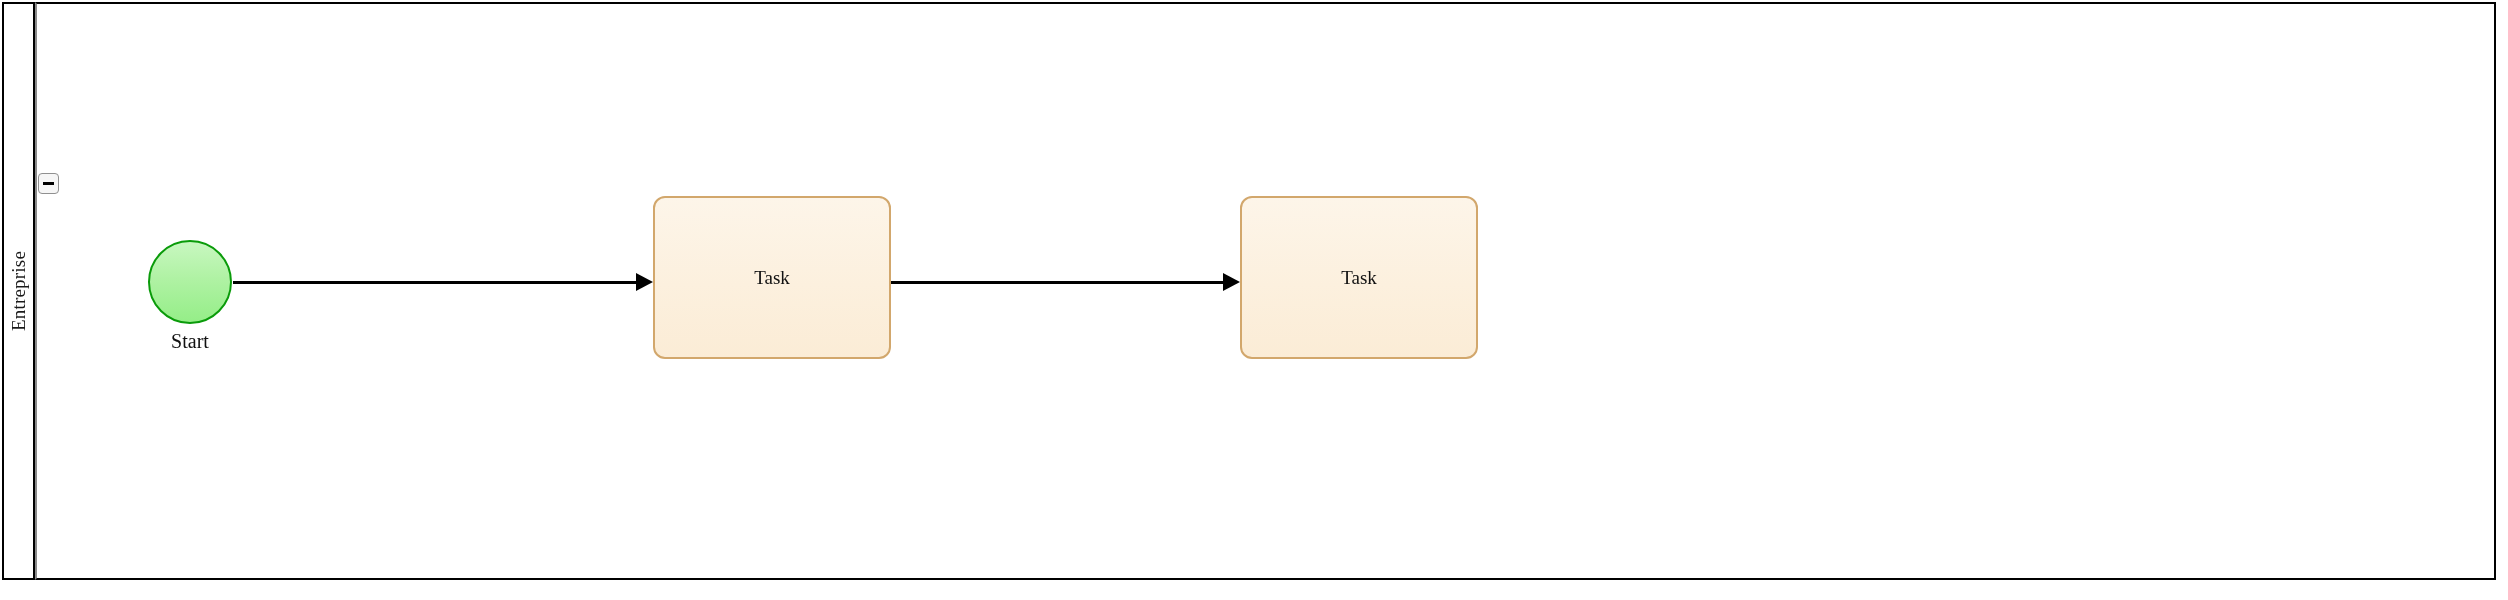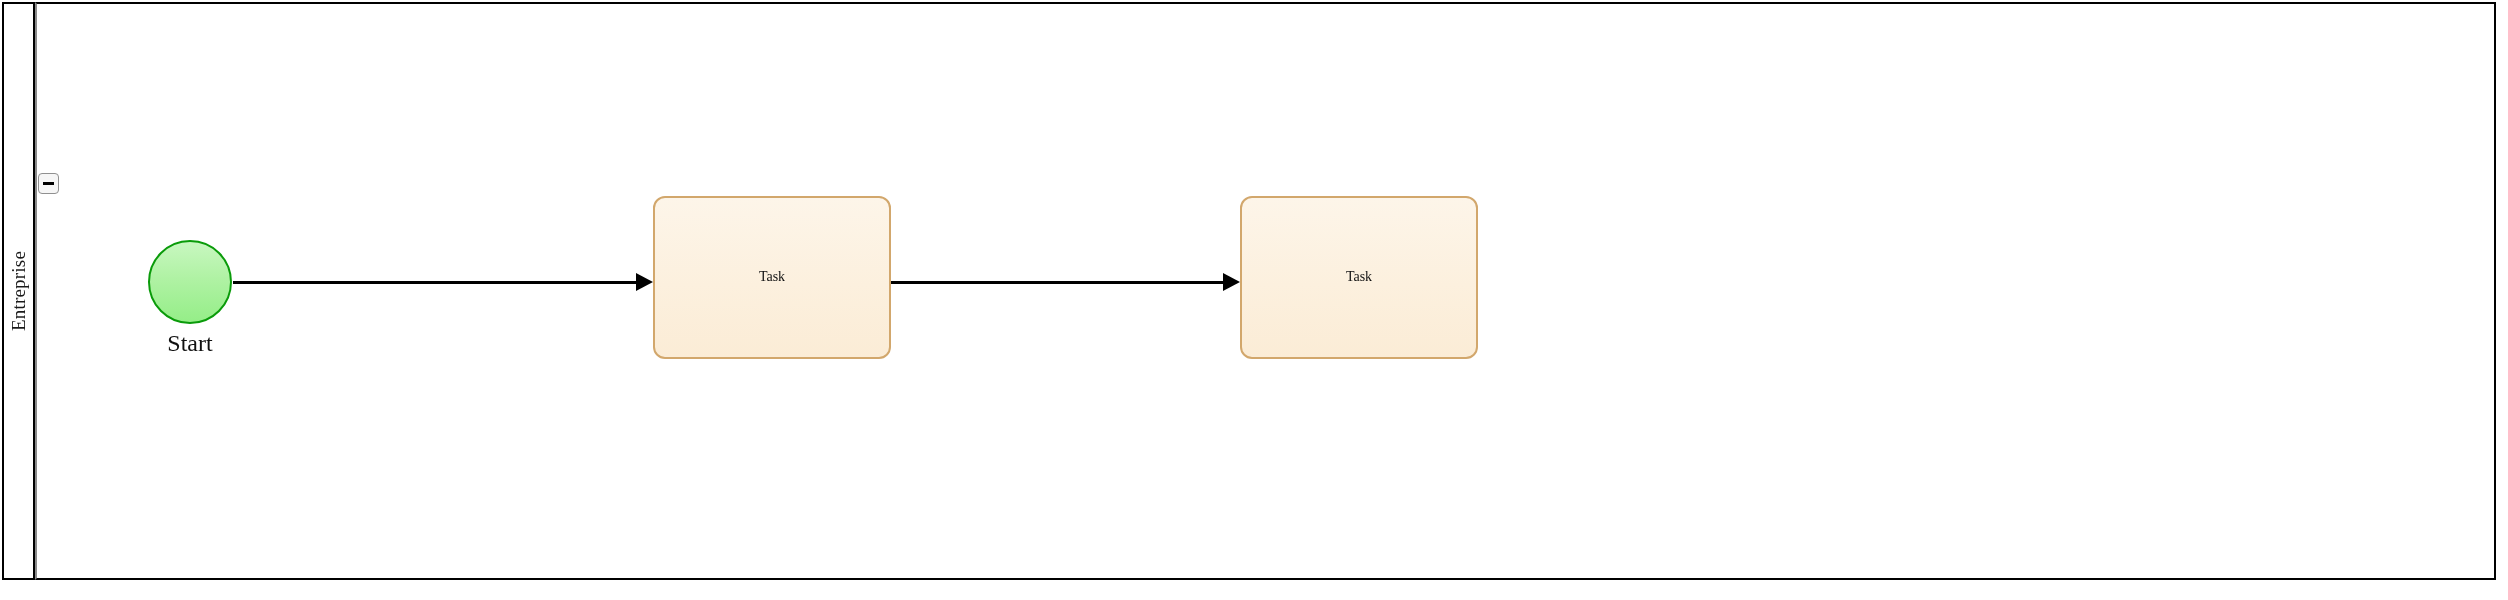--- a/index.html
+++ b/index.html
@@ -100,40 +100,40 @@
     box-sizing: border-box;
     border-radius: 50%;
     border: 2px solid #0a9b0a;
     background: linear-gradient(to bottom, #c8f7c0 0%, #b0f2a4 45%, #95ee88 100%);
     z-index: 4;
   }
 
   .node-label-below {
     position: absolute;
     text-align: center;
-    font-size: 24px;
+    font-size: 20px;
     color: #111111;
     white-space: nowrap;
     z-index: 4;
   }
 
   
   .task {
     position: absolute;
     box-sizing: border-box;
     border: 2px solid #d2a76c;
     border-radius: 12px;
     background: linear-gradient(to bottom, #fdf5e9 0%, #fcf0de 55%, #fbecd6 100%);
     display: flex;
     align-items: center;
     justify-content: center;
     z-index: 4;
   }
   .task-label {
-    font-size: 14px;
+    font-size: 19px;
     color: #111111;
     text-align: center;
     line-height: 1.15;
   }
 
   
   .flow {
     position: absolute;
     height: 0;
     border-top: 3px solid #000000;

